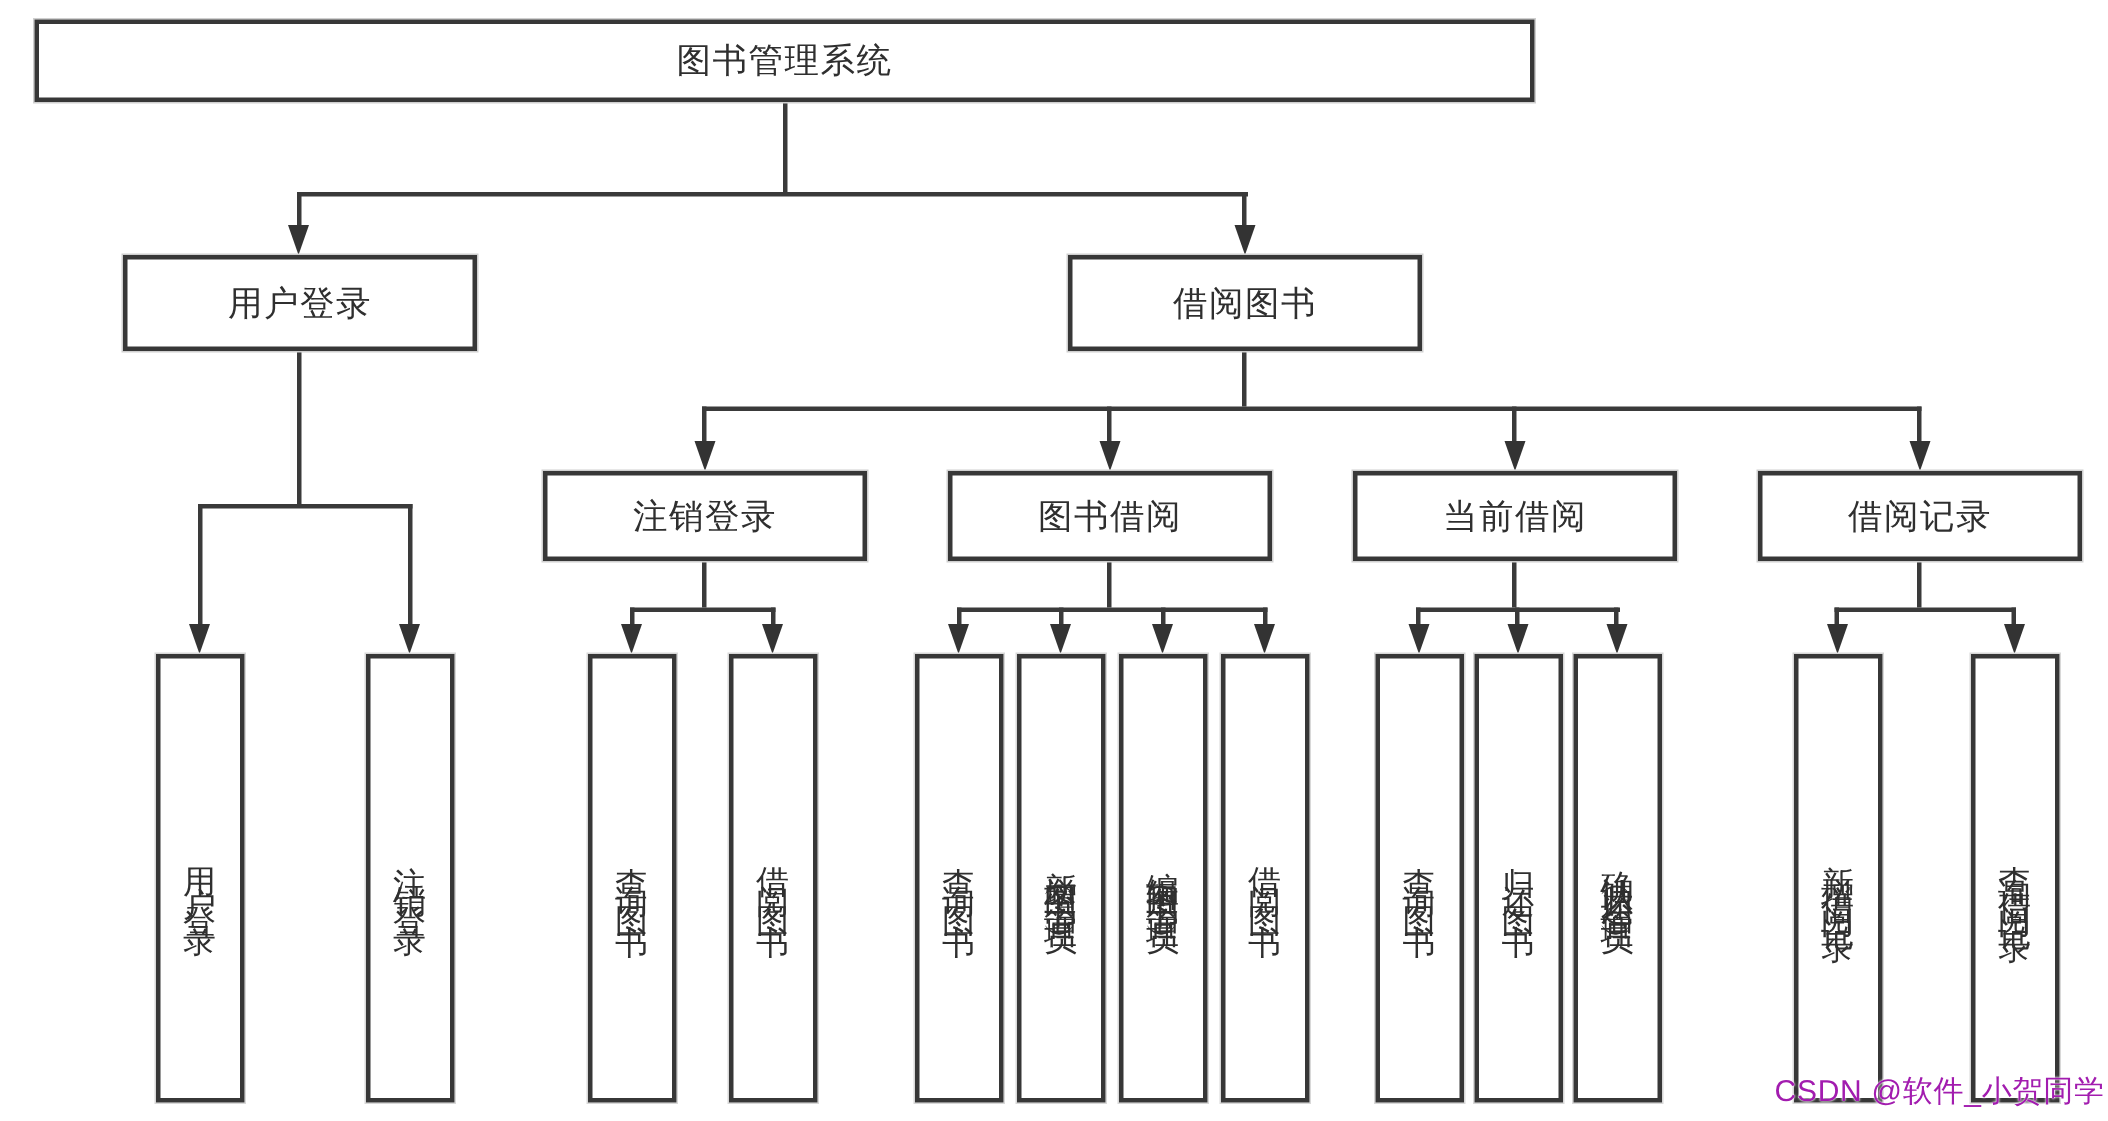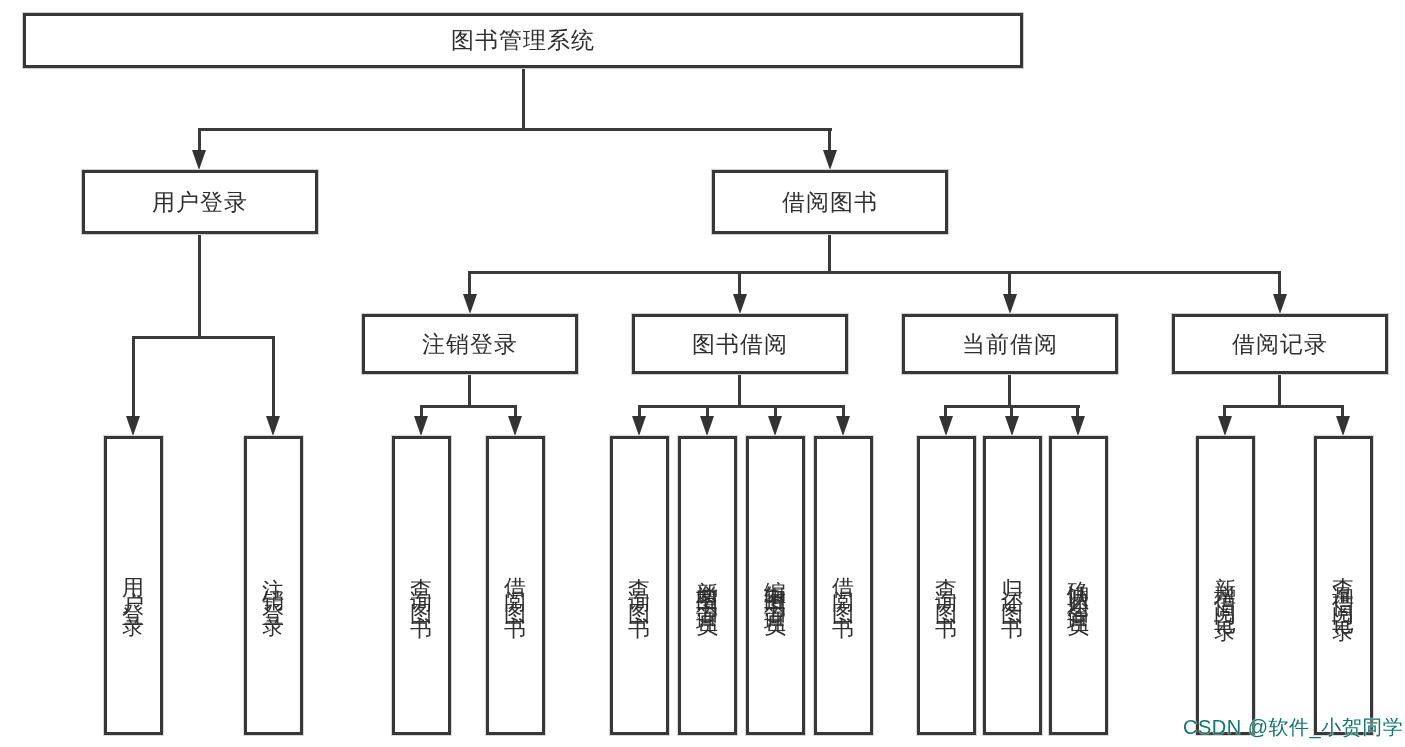--- a/index.html
+++ b/index.html
@@ -28,21 +28,21 @@
   
   .vline{position:absolute;width:3px;background:#3a3a3a;}
   .hline{position:absolute;height:3px;background:#3a3a3a;}
   .arr{
     position:absolute;width:0;height:0;
     border-left:7px solid transparent;border-right:7px solid transparent;
     border-top:20px solid #333333;
   }
   .watermark{
     position:absolute;left:1183px;top:714px;z-index:20;
-    font-size:20px;color:#0f766e;letter-spacing:0.5px;
+    font-size:20px;color:#a21caf;letter-spacing:0.5px;
     text-shadow:0 0 2px #ffffff,0 0 1px #ffffff;
     white-space:nowrap;
   }
 </style>
 </head>
 <body>
 
 <div class="canvas">
 
   <div class="vline" style="left:522px;top:68px;height:60px;"></div>

